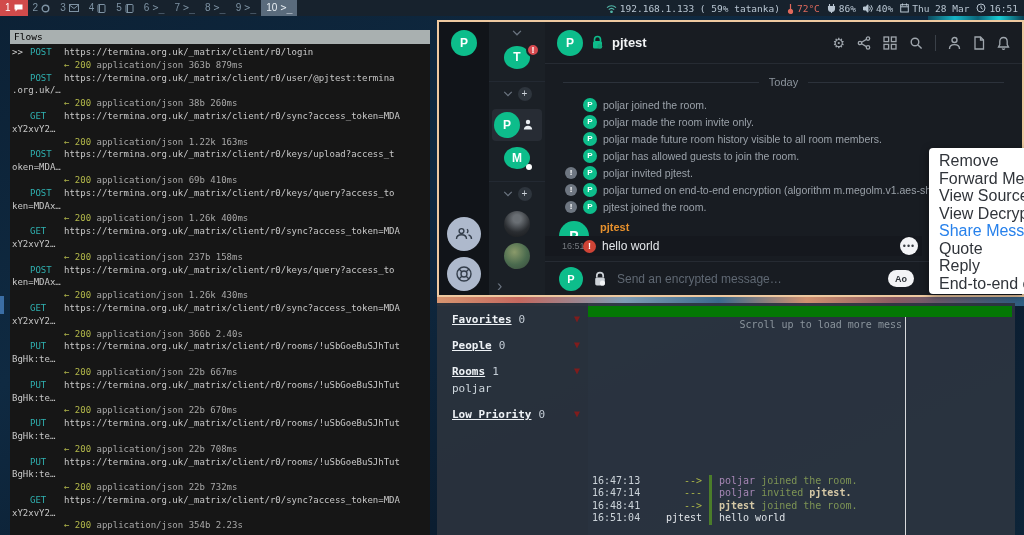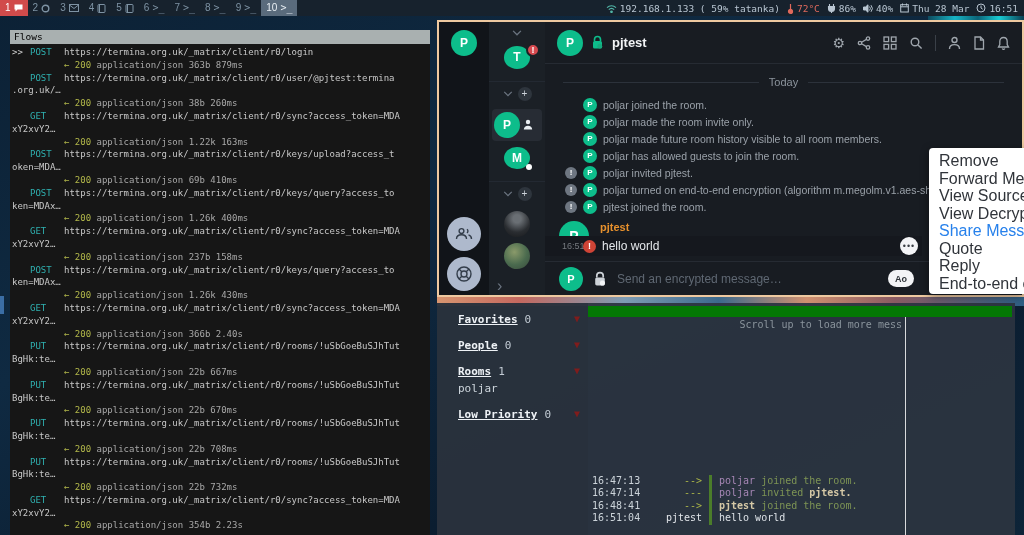--- a/index.html
+++ b/index.html
@@ -105,21 +105,21 @@
 
   
   .ctxmenu{position:absolute;left:929px;top:148px;width:95px;height:146px;background:#ffffff;z-index:5;
     border-radius:4px 0 0 4px;box-shadow:0 2px 8px rgba(0,0,0,.45);padding-top:4px;overflow:hidden}
   .mi{height:17.5px;line-height:17.5px;padding-left:10px;font-size:16px;color:#30343a;white-space:nowrap}
   .mi-link{color:#2680eb;}
 
   
   .weechat{position:absolute;left:437px;top:303px;width:578px;height:232px;z-index:2;
     background:rgba(44,52,64,.94);display:flex;font-family:"DejaVu Sans Mono",monospace;color:#d8dee9;overflow:hidden}
-  .wpanel{width:151px;flex:none;padding:10px 6px 0 21px;background:rgba(40,47,58,.55);font-size:11px}
+  .wpanel{width:151px;flex:none;padding:10px 6px 0 15px;background:rgba(40,47,58,.55);font-size:11px}
   .wsec{margin-bottom:13px;position:relative}
   .wname{font-weight:bold;text-decoration:underline;color:#eef2f6}
   .wcount{margin-left:7px;color:#c3ccd5}
   .wtri{position:absolute;right:2px;top:0;color:#801c1c;font-size:10px}
   .wroom{margin-top:-9px;margin-bottom:13px;color:#ced6dd}
   .wchat{flex:1;position:relative}
   .greenbar{position:absolute;left:0;top:3px;right:3px;height:11px;background:#047804}
   .scrollnote{position:absolute;left:0;top:16px;width:314px;text-align:right;font-size:10px;color:#8a949c}
   .nicksep{position:absolute;left:317px;top:14px;bottom:0;width:1px;background:#d8dadc}
   .wlog{position:absolute;left:0;bottom:10px;width:317px;font-size:10px;line-height:12.6px}

